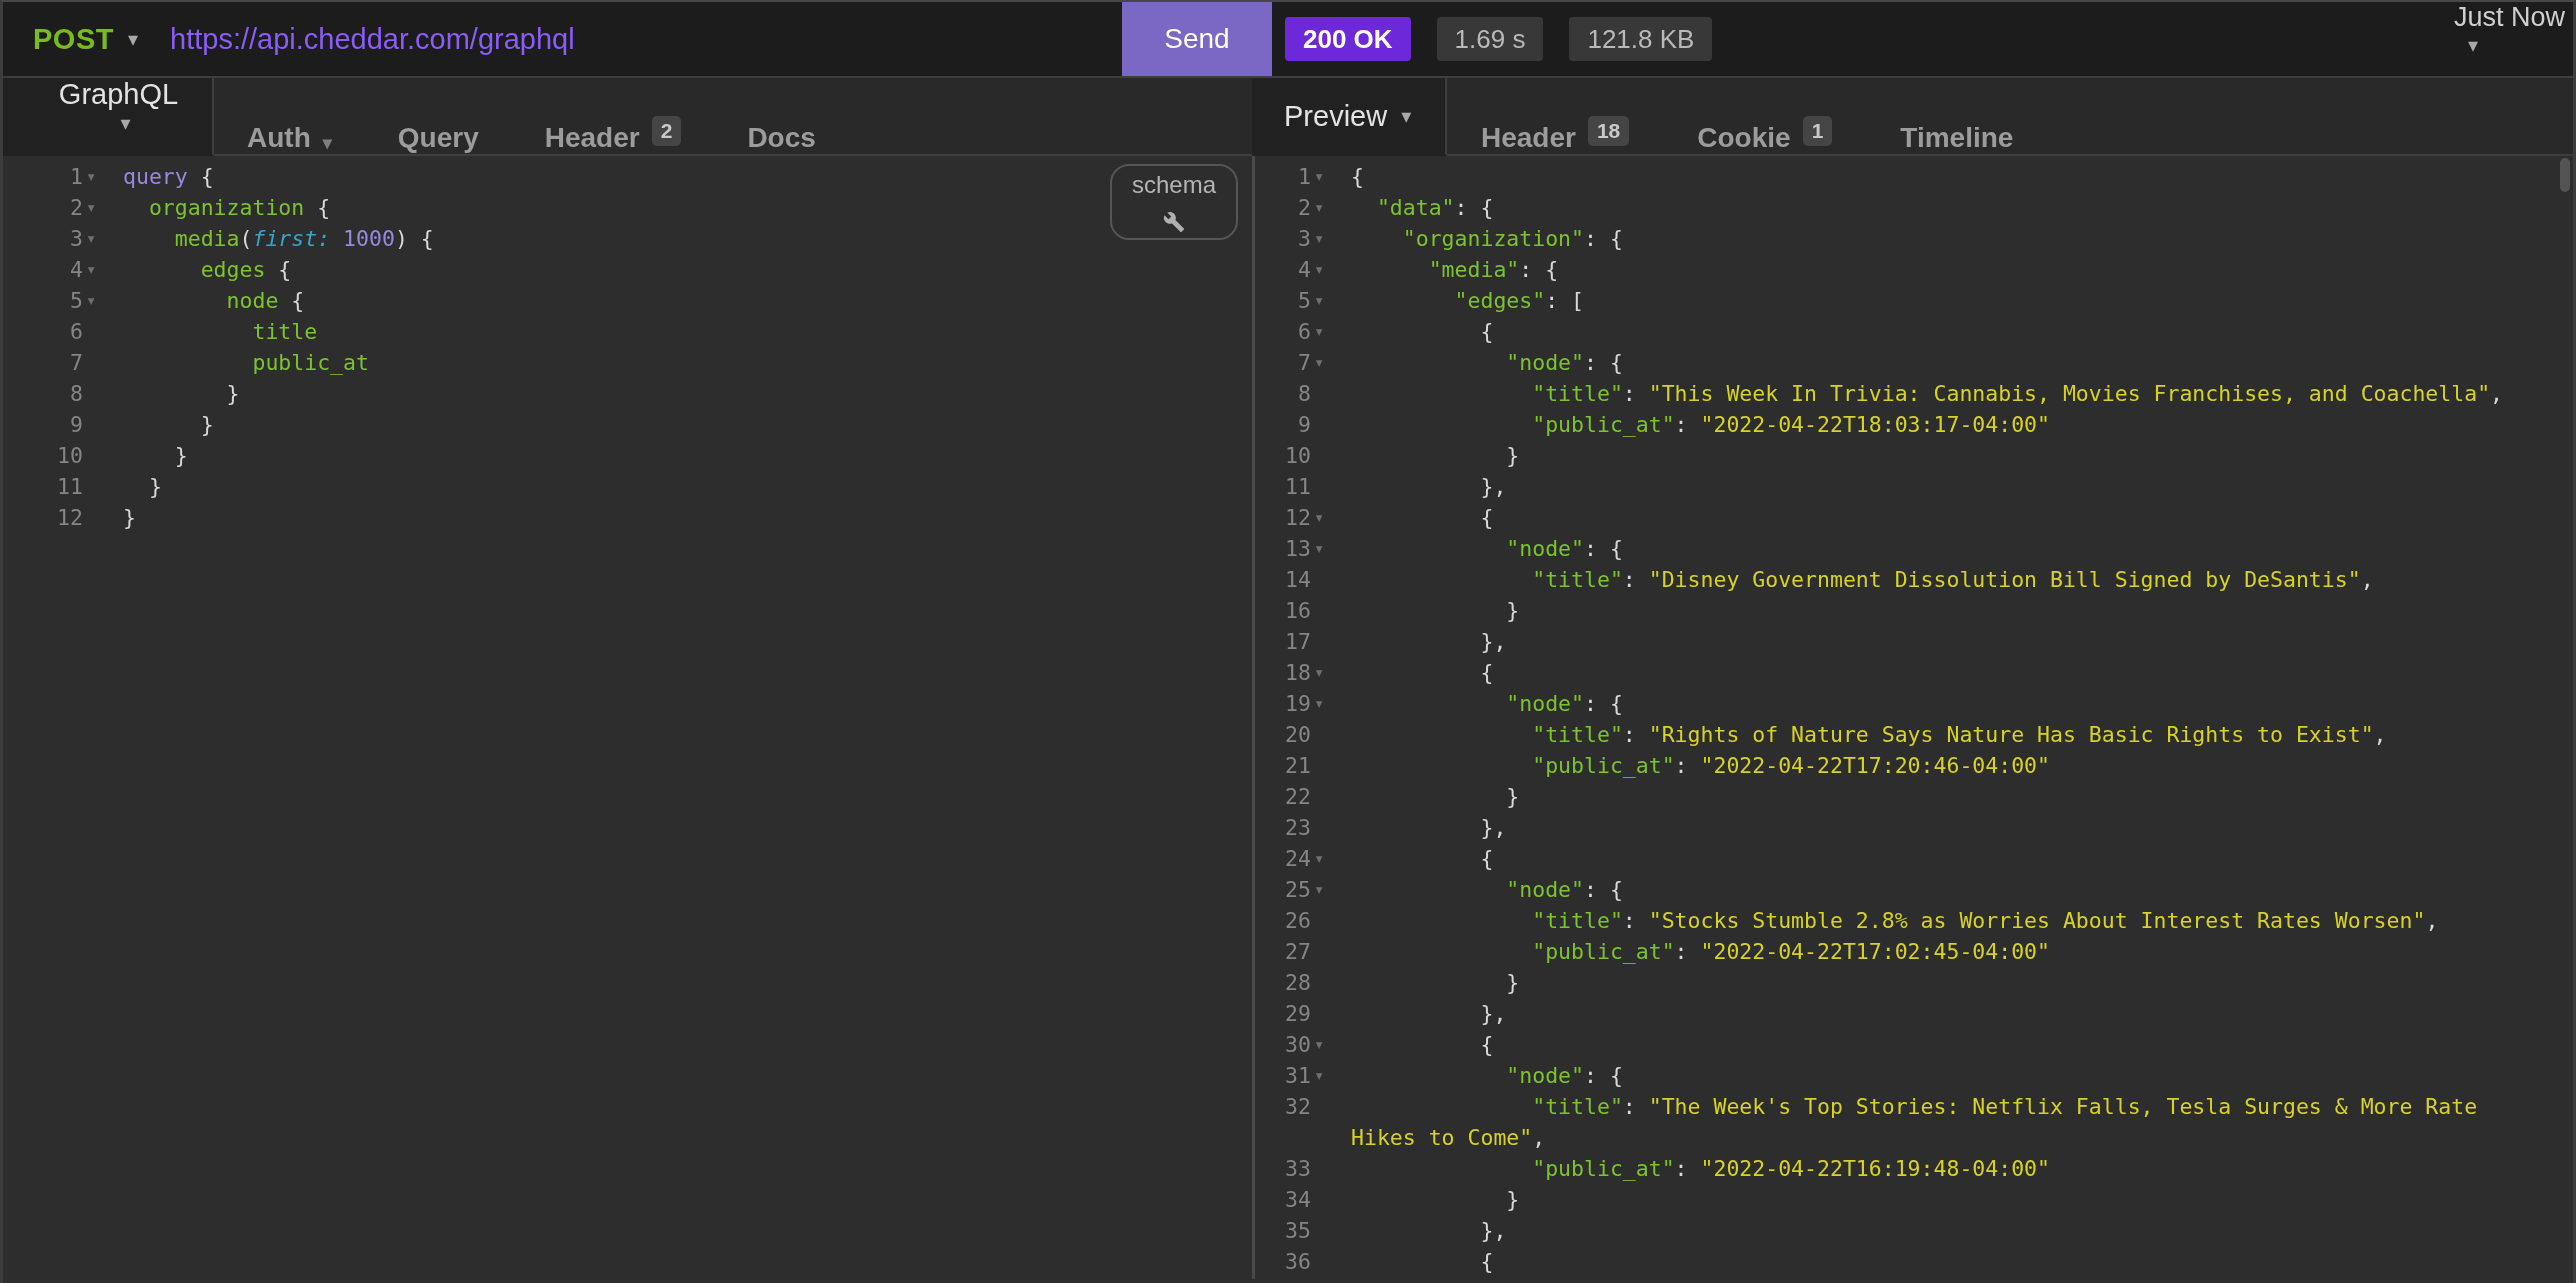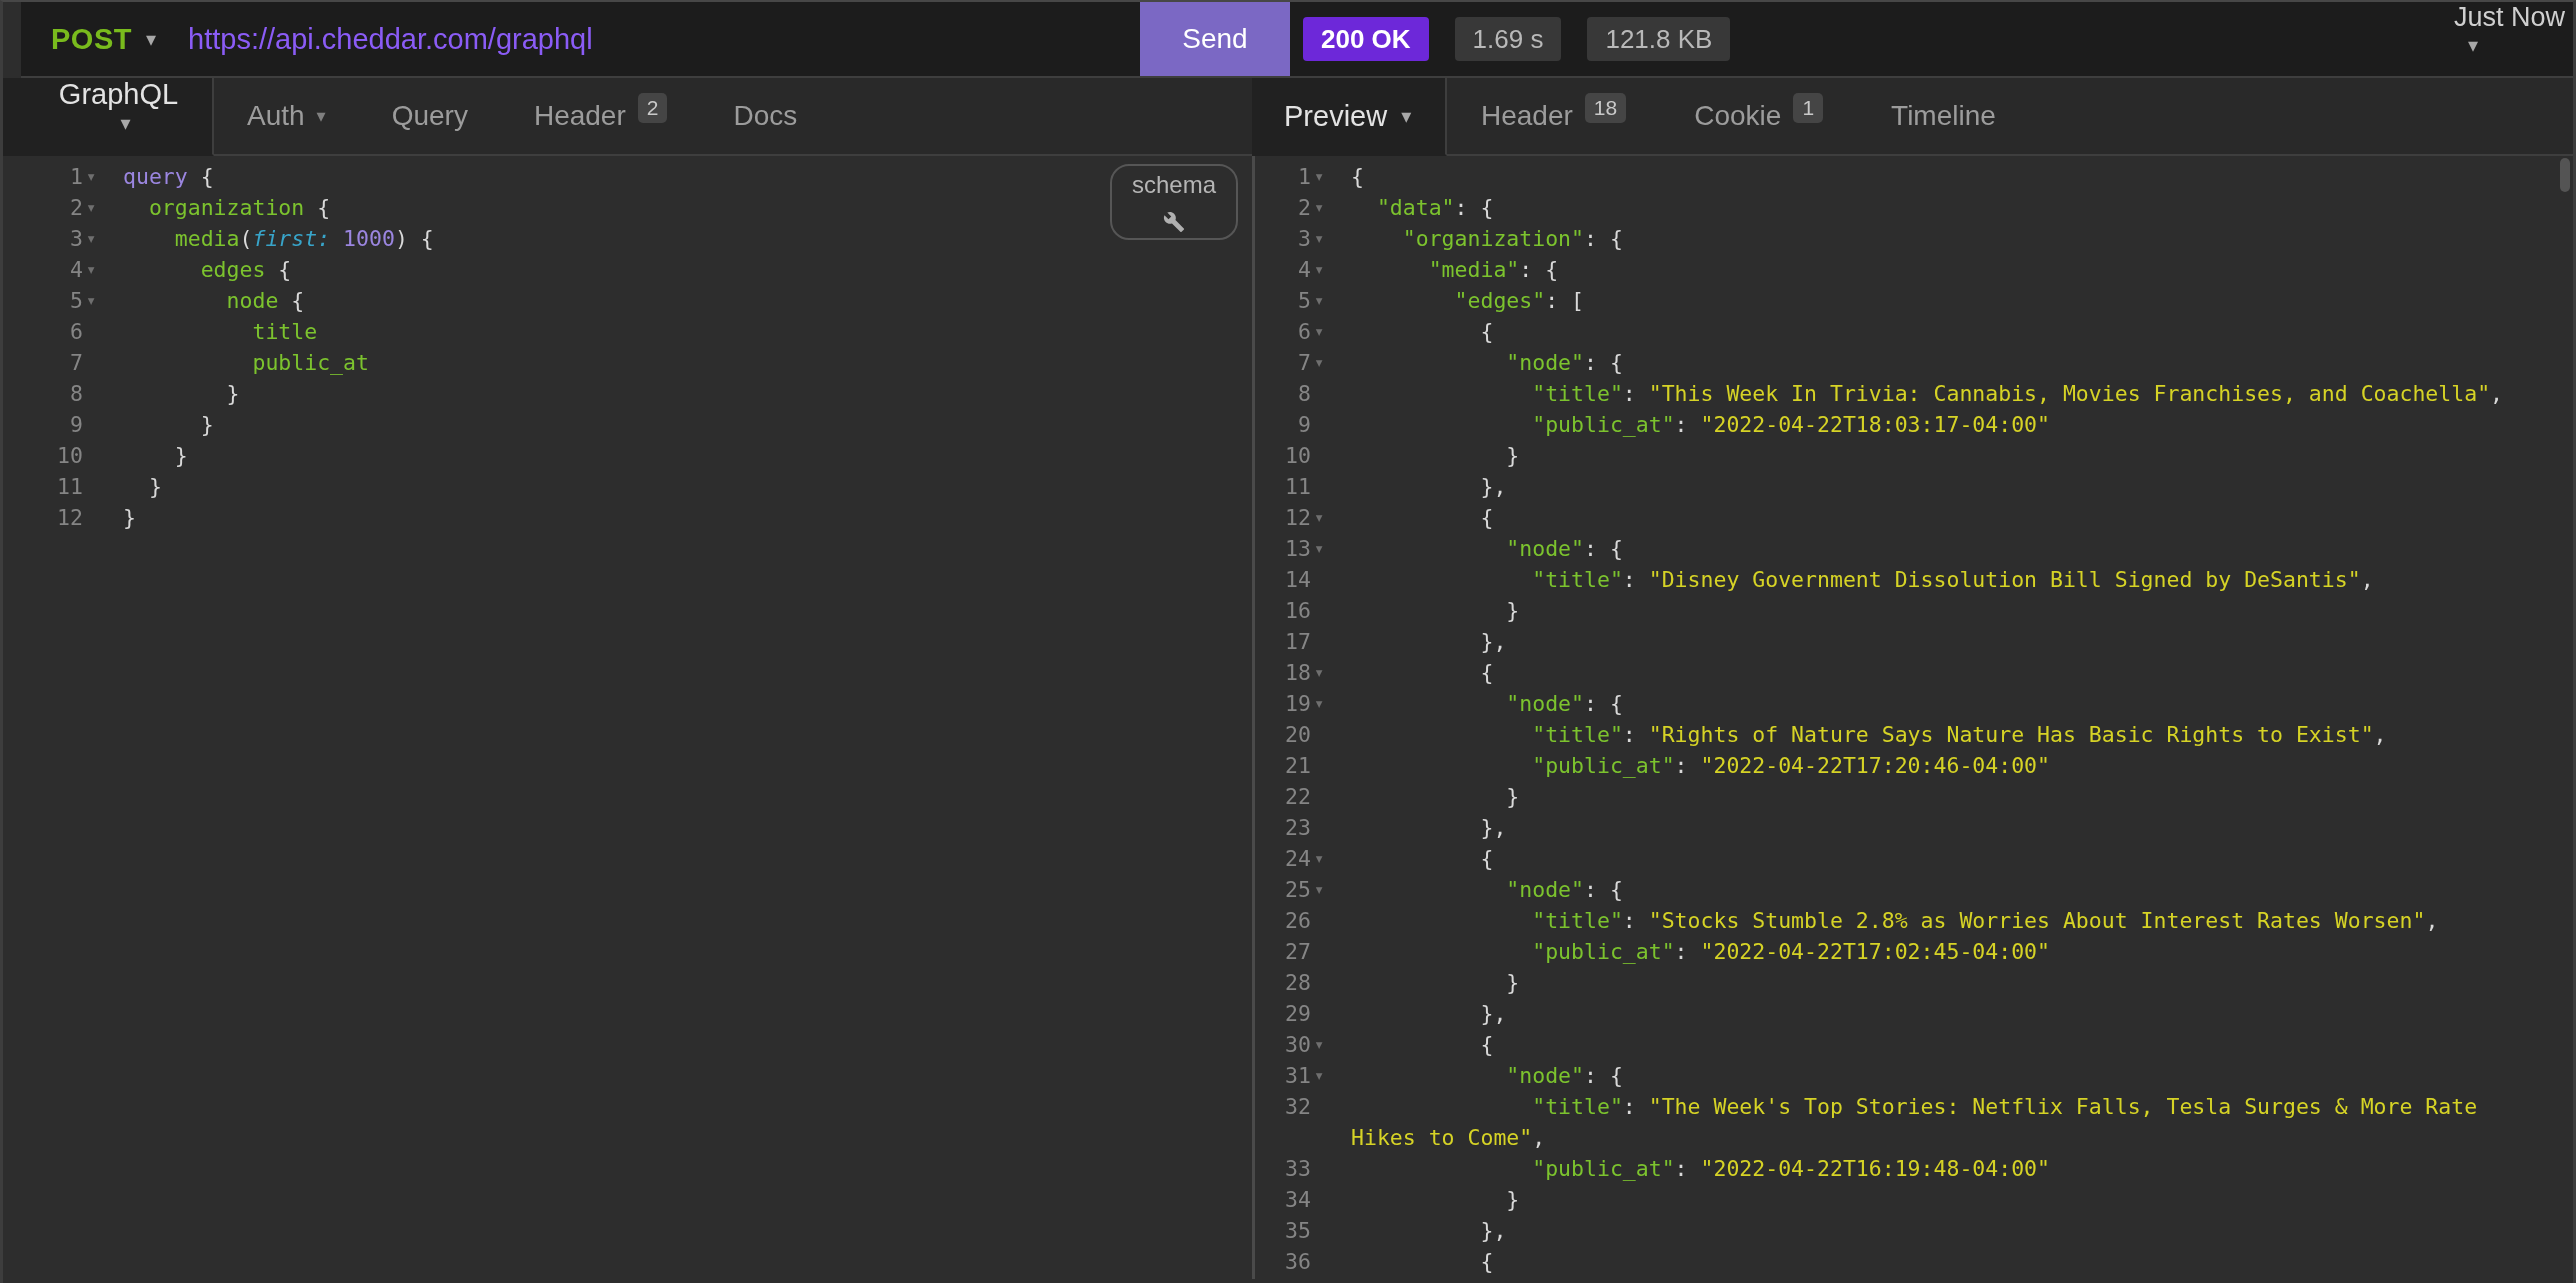--- a/index.html
+++ b/index.html
@@ -2,21 +2,21 @@
 <html><head>
 <meta charset="utf-8">
 <style>
   * { margin:0; padding:0; box-sizing:border-box; }
   html,body { background:#101010; }
   body { font-family:"Liberation Sans", sans-serif; }
   .app{ position:relative; width:2576px; height:1283px; background:#2d2d2d; overflow:hidden;
         border-left:3px solid #3d3d3d; border-right:3px solid #3d3d3d; border-top:2px solid #474747; }
 
   
-  .topbar{ position:relative; height:76px; background:#1c1c1c; border-bottom:2px solid #3e3e3e;margin-left:18px; }
+  .topbar{ position:relative; height:76px; background:#1c1c1c; border-bottom:2px solid #3e3e3e; }
   .urlzone{ position:absolute; left:0; top:0; bottom:0; width:1119px; display:flex; align-items:center; padding-left:30px; }
   .method{ color:#79bb1d; font-size:29px; font-weight:600; letter-spacing:0.5px; }
   .caret{ color:#a8a8a8; font-size:20px; margin-left:14px; }
   .caret.sm{ font-size:18px; color:#7f7f7f; margin-left:12px; }
   .url{ color:#8b5cf6; font-size:29px; margin-left:32px; }
   .send{ position:absolute; left:1119px; top:0; width:150px; height:74px; background:#7b68c4; border:none;
          color:#fff; font-size:28px; font-family:inherit; cursor:pointer; }
   .metrics{ position:absolute; left:1282px; top:0; height:74px; display:flex; align-items:center; gap:26px; }
   .badge{ height:44px; display:flex; align-items:center; padding:0 18px; border-radius:4px; font-size:26px; }
   .badge.ok{ background:#6d28d9; color:#fff; font-weight:700; }
@@ -27,21 +27,21 @@
   .tabsrow{ display:flex; height:78px; background:#292929; }
   .pane-tabs{ display:flex; }
   .pane-tabs.left{ width:1249px; }
   .pane-tabs.right{ flex:1; }
   .activetab{ display:flex; align-items:center; padding-left:22px; background:#212121;
               border-right:2px solid #3e3e3e; border-bottom:2px solid transparent; cursor:pointer; }
   .activetab.gql{ width:211px;flex-direction:column; }
   .activetab.preview{ width:195px; padding-left:32px; }
   .activetab .lbl{ color:#e3e3e3; font-size:29px; }
   .tabs-rest{ flex:1; display:flex; border-bottom:2px solid #3e3e3e; }
-  .tab{ display:flex; align-items:center; padding:0 33px; color:#9c9c9c; font-size:28px; cursor:pointer; }
+  .tab{ display:flex; align-items:flex-end; padding:0 33px; color:#9c9c9c; font-size:28px; cursor:pointer;font-weight:bold; }
   .pane-tabs.right .tab{ padding:0 34px; }
   .tabbadge{ display:inline-flex; align-items:center; background:#454545; color:#c9c9c9; font-size:21px;
              border-radius:5px; padding:3px 9px; margin-left:12px; transform:translateY(-8px); }
 
   
   .content{ position:relative; display:flex; height:1123px; }
   .editor{ position:relative; overflow:hidden; background:#2d2d2d; padding-top:5px;
            font-family:"DejaVu Sans Mono","Liberation Mono",monospace; font-size:21.5px; }
   .editor.request{ width:1249px; }
   .vdivider{ width:3px; background:#4a4a4a; }

